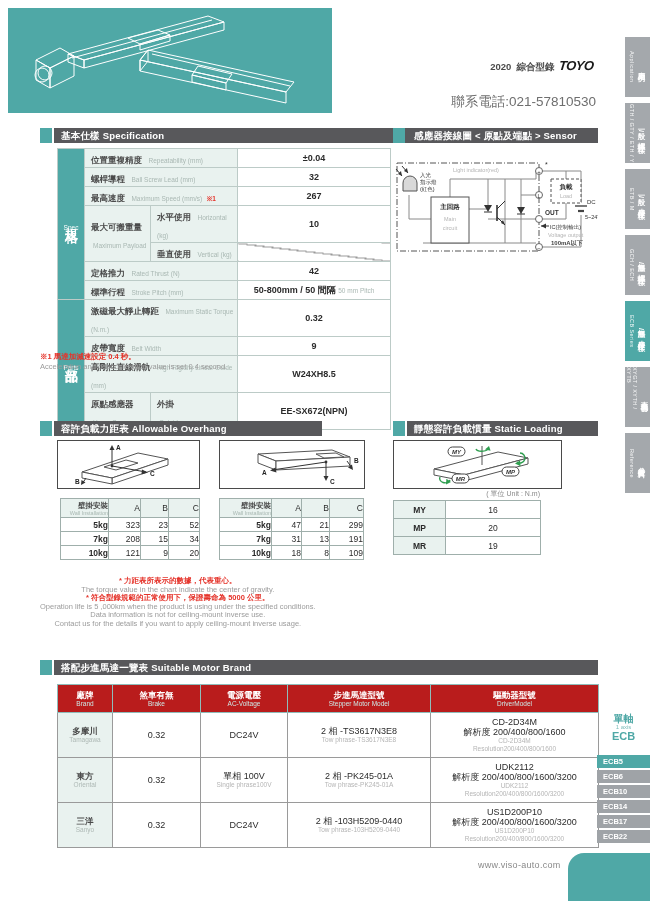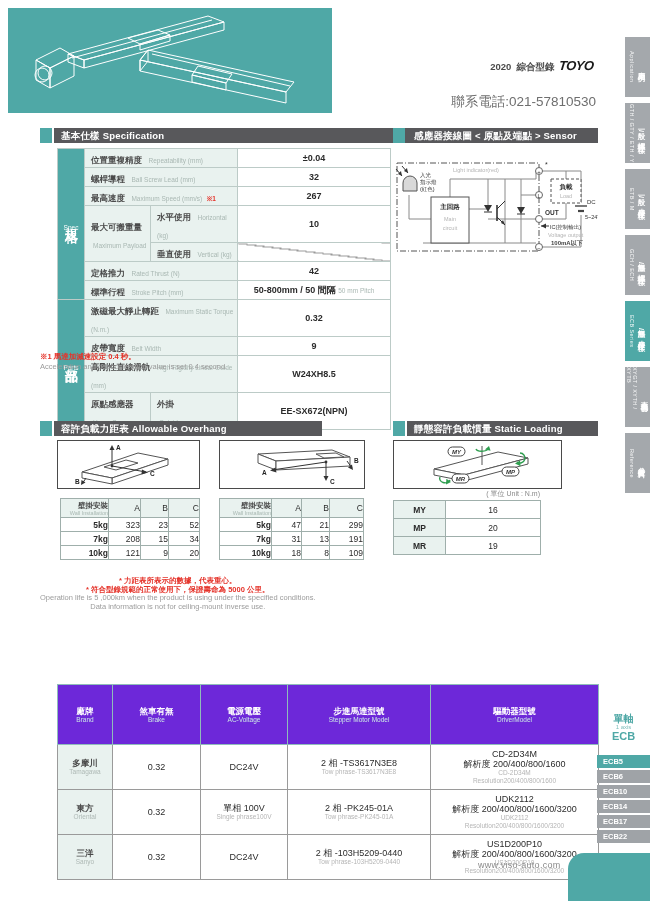--- a/index.html
+++ b/index.html
@@ -63,21 +63,21 @@
 
   
   .unit{left:393px;top:489px;width:147px;text-align:right;font-size:7px;color:#8a8a8a;}
   .mo-table{width:147px;}
   .mo-table td{border:1px solid #9fafab;height:17px;font-size:8.5px;color:#2b2b2b;padding:0;text-align:center;}
   .mo-table td.mlab{background:#E9F2EF;font-weight:bold;}
 
   
   .motor-wrap{left:57px;top:684px;}
   .motor-table{width:541px;border:1.5px solid #8a8a8a;}
-  .motor-table th{background:#6d28d9;border:1px solid #8fbcba;height:27px;padding:16px;font-weight:normal;}
+  .motor-table th{background:#b91c1c;border:1px solid #8fbcba;height:27px;padding:0;font-weight:normal;}
   .mh-zh{display:block;font-size:8.5px;font-weight:bold;color:#fff;line-height:10px;}
   .mh-en{display:block;font-size:6.5px;color:#CDE9E7;line-height:8px;}
   .motor-table td{border:1px solid #9a9a9a;height:44px;text-align:center;padding:0;}
   td.brand{background:#E9F2EF;}
   .br-zh{display:block;font-size:8.5px;font-weight:bold;color:#4a4a4a;line-height:10px;}
   .br-en{display:block;font-size:6.5px;color:#AEB9B5;line-height:8px;}
   .mv{display:block;font-size:9px;color:#2b2b2b;line-height:10px;}
   .mv-sub{display:block;font-size:6.5px;color:#b5b5b5;line-height:8px;}
 
   
@@ -489,23 +489,25 @@
         <td>18</td>
         <td>8</td>
         <td>109</td>
       </tr>
     </tbody>
       </table>
   </div>
 
   <div class="abs notes">
     <div class="n-red">* 力距表所表示的數據，代表重心。</div>
+    <div class="n-gray">The torque value in the chart indicate the center of gravity.</div>
     <div class="n-red">* 符合型錄規範的正常使用下，保證壽命為 5000 公里。</div>
     <div class="n-gray">Operation life is 5 ,000km when the product is using under the specified conditions.</div>
     <div class="n-gray">Data information is not for ceiling-mount inverse use.</div>
+    <div class="n-gray">Contact us for the details if you want to apply ceiling-mount inverse usage.</div>
   </div>
 
   <div class="sec-h" style="left:393px;top:421px;width:205px">
     <div class="sq"></div>
     <div class="bar">靜態容許負載慣量 Static Loading Moment</div>
   </div>
 
   <div class="dia-box" style="left:393px;top:440px;width:167px;height:47px">
     <svg width="164" height="44" viewBox="0 0 164 44">
       <g stroke="#555" stroke-width="1" fill="#fff">
@@ -550,20 +552,24 @@
         <td>20</td>
       </tr>
       <tr>
         <td class="mlab">MR</td>
         <td>19</td>
       </tr>
     </tbody>
       </table>
   </div>
 
+  <div class="sec-h" style="left:40px;top:660px;width:558px">
+    <div class="sq"></div>
+    <div class="bar">搭配步進馬達一覽表 Suitable Motor Brand</div>
+  </div>
 
   <div class="abs motor-wrap">
     <table class="motor-table">
       <colgroup>
           <col style="width:55px">
           <col style="width:88px">
           <col style="width:87px">
           <col style="width:143px">
           <col style="width:168px">
         </colgroup>

